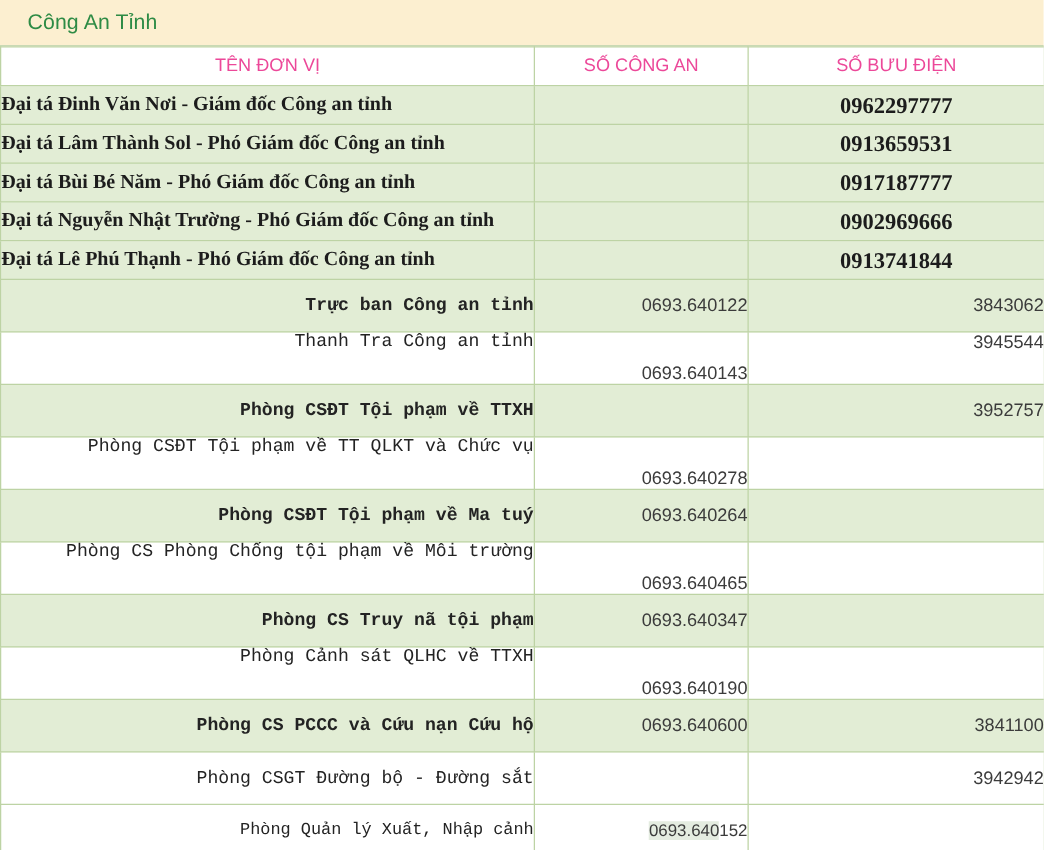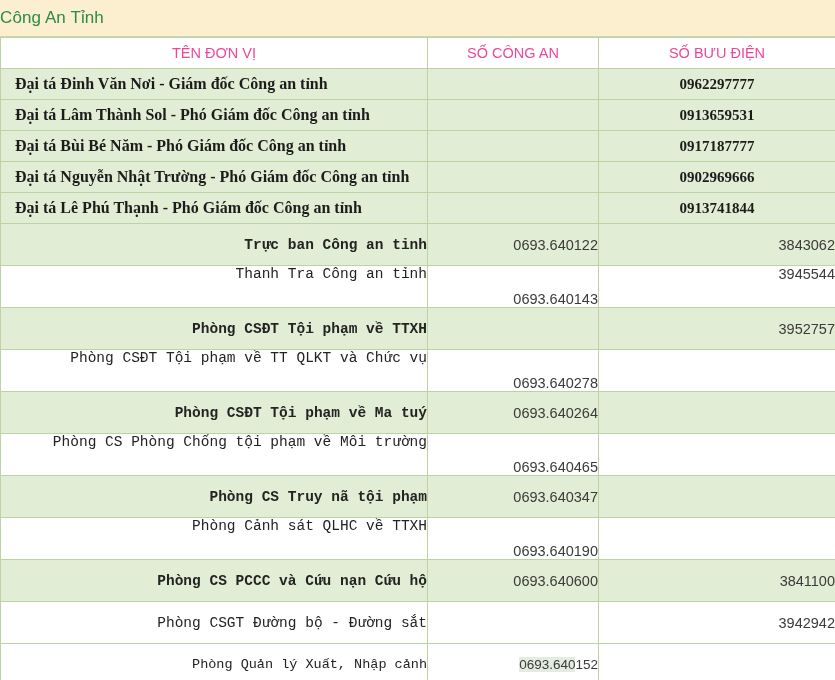--- a/index.html
+++ b/index.html
@@ -21,20 +21,21 @@
     position: relative;
     overflow: hidden;
   }
 
   
   .title-bar {
     height: 37px;
     background: #fcefd0;
     display: flex;
     align-items: center;
+    padding-left: 22px;
     border-bottom: 1px solid #c9d9b4;
   }
   .title-bar .title-text {
     color: #2e8b45;
     font-size: 17px;
     font-family: "Liberation Sans", sans-serif;
     letter-spacing: 0.1px;
   }
 
   
@@ -67,29 +68,29 @@
   tbody tr.row-green td { background: #e2edd5; }
   tbody tr.row-white td { background: #ffffff; }
 
   
   tr.officer td { height: 31px; }
   tr.officer .cell-name {
     font-family: "Liberation Serif", serif;
     font-weight: bold;
     font-size: 16px;
     color: #1c1c1c;
-    padding-left: 14px;
+    padding-left: 0;
     text-align: left;
     vertical-align: middle;
     white-space: nowrap;
   }
   tr.officer .cell-post {
     font-family: "Liberation Serif", serif;
     font-weight: bold;
-    font-size: 15px;
+    font-size: 18px;
     color: #1c1c1c;
     text-align: center;
     vertical-align: middle;
   }
   tr.officer .cell-phone { vertical-align: middle; }
 
   
   tr.unit td { height: 42px; }
   tr.unit .cell-name {
     font-family: Liberation Mono, monospace;

